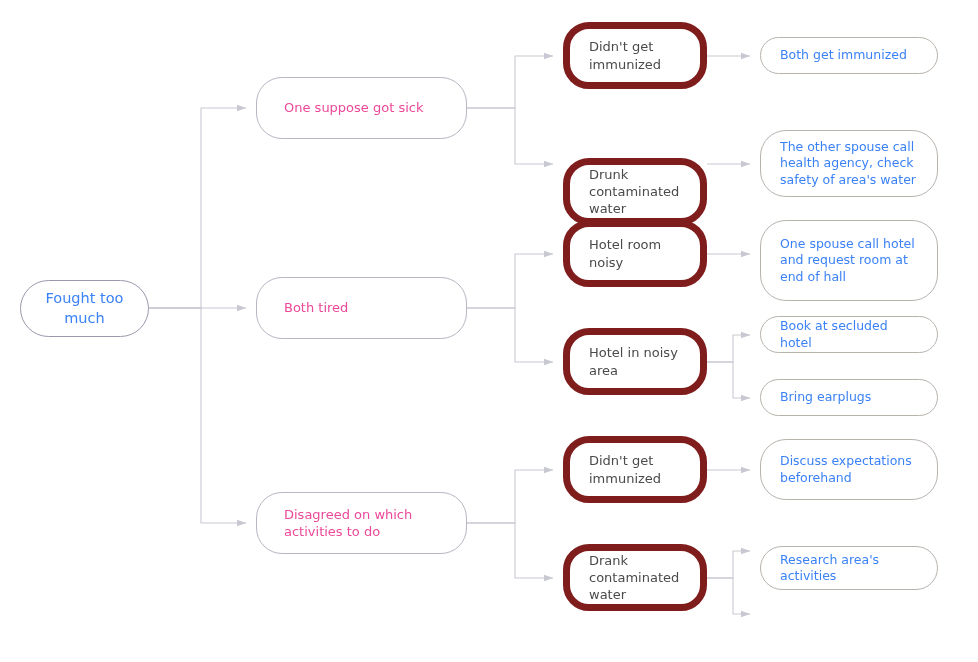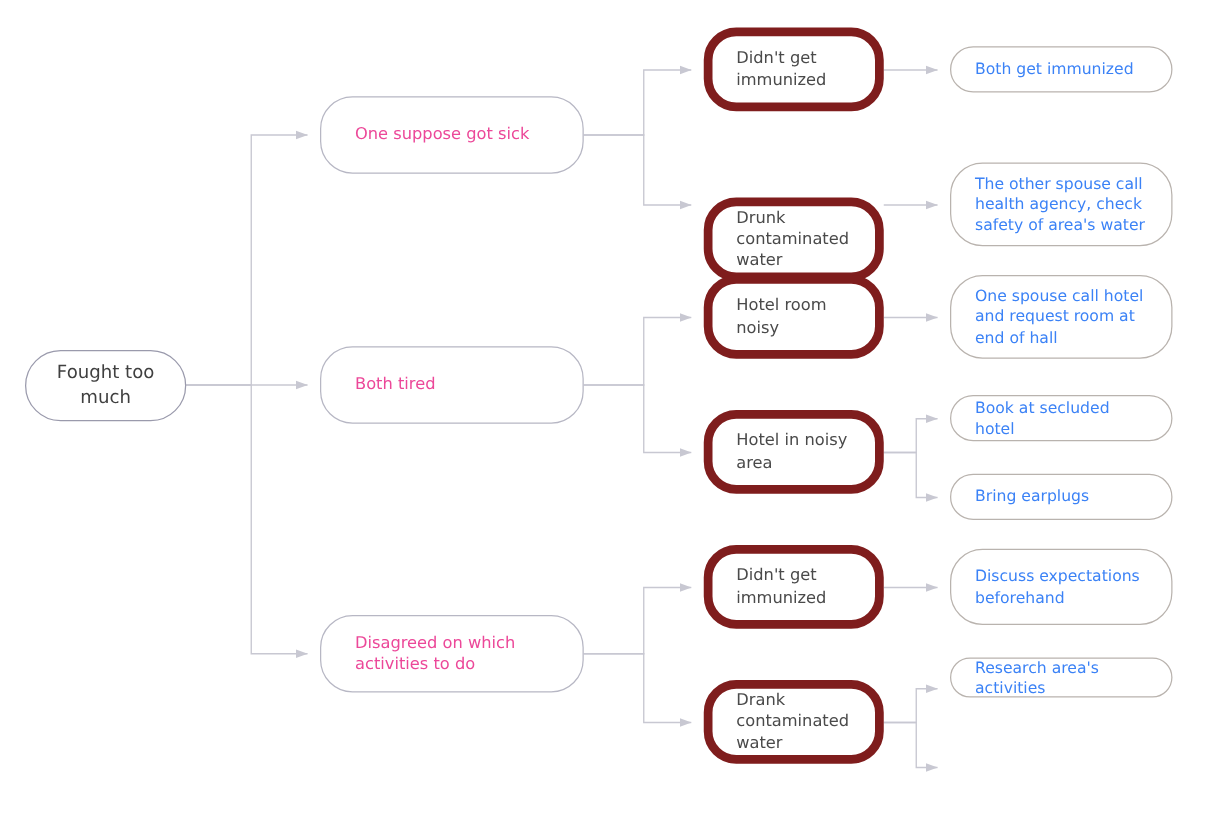--- a/index.html
+++ b/index.html
@@ -32,21 +32,21 @@
     background: #ffffff;
     display: flex;
     align-items: center;
     line-height: 1.32;
     white-space: pre-line;
   }
   
   .lvl0 {
     border: 1px solid #9a9aac;
     border-radius: 999px;
-    color: #404040;
+    color: #3b82f6;
     font-size: 14.5px;
     justify-content: center;
     text-align: center;
     padding: 0 14px;
   }
   
   .lvl1 {
     border: 1px solid #b7b7c4;
     border-radius: 26px;
     color: #ec4899;
@@ -127,23 +127,23 @@
   <div class="node lvl2" style="left: 563px; top: 436px; width: 144px; height: 67px;">Didn't get
 immunized</div>
   <div class="node lvl2" style="left: 563px; top: 544px; width: 144px; height: 67px;">Drank
 contaminated
 water</div>
 
   <div class="node lvl3" style="left: 760px; top: 37px; width: 178px; height: 37px;">Both get immunized</div>
   <div class="node lvl3" style="left: 760px; top: 130px; width: 178px; height: 67px;">The other spouse call
 health agency, check
 safety of area's water</div>
-  <div class="node lvl3" style="left: 760px; top: 220px; width: 178px; height: 67px;">One spouse call hotel
+  <div class="node lvl3" style="left: 760px; top: 220px; width: 178px; height: 81px;">One spouse call hotel
 and request room at
 end of hall</div>
   <div class="node lvl3" style="left: 760px; top: 316px; width: 178px; height: 37px;">Book at secluded hotel</div>
   <div class="node lvl3" style="left: 760px; top: 379px; width: 178px; height: 37px;">Bring earplugs</div>
   <div class="node lvl3" style="left: 760px; top: 439px; width: 178px; height: 61px;">Discuss expectations
 beforehand</div>
-  <div class="node lvl3" style="left: 760px; top: 526px; width: 178px; height: 32px;">Research area's
+  <div class="node lvl3" style="left: 760px; top: 546px; width: 178px; height: 44px;">Research area's
 activities</div>
 
 </div>
 
 </body></html>

